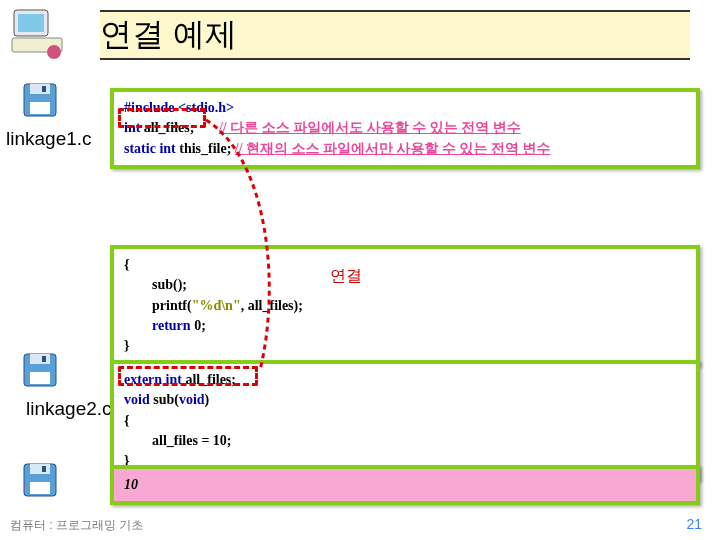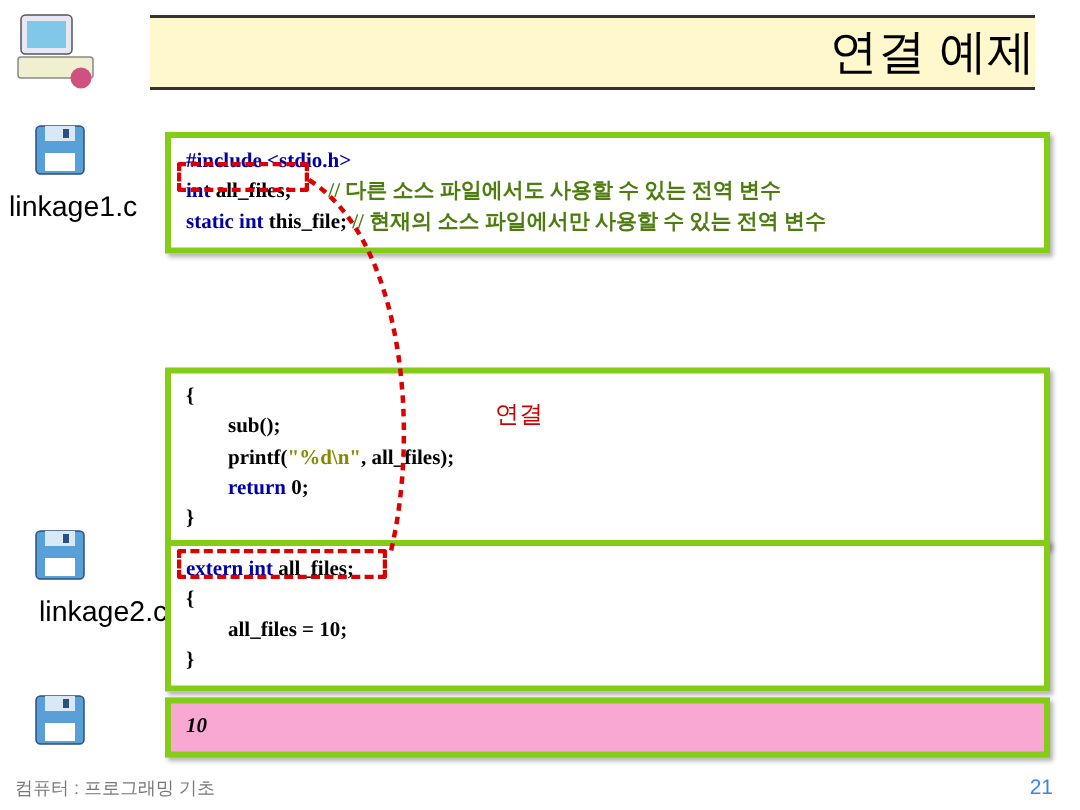--- a/index.html
+++ b/index.html
@@ -27,21 +27,21 @@
     position: absolute;
     left: 100px;
     top: 10px;
     width: 590px;
     height: 50px;
     border-top: 2px solid #333;
     border-bottom: 2px solid #333;
     background: #fff8cc;
     display: flex;
     align-items: center;
-    justify-content: flex-end;
+    justify-content: flex-start;
   }
   .title-text {
     font-size: 32px;
     font-weight: 400;
     color: #000;
   }
   .file-icon {
     width: 40px;
     height: 40px;
     position: relative;
@@ -70,21 +70,21 @@
     padding: 6px 10px;
     font-family: "Comic Sans MS", "Segoe Script", cursive;
     font-size: 14px;
     line-height: 1.45;
   }
   .box1 { top: 88px; }
   .box2 { top: 245px; }
   .box3 { top: 360px; }
   .box4 { top: 465px; background:#f9a8d4; }
   .kw { color: #0000aa; font-weight: bold; }
-  .cm { color: #4d7c0f; font-weight: bold; }
+  .cm { color: #ec4899; font-weight: bold; text-decoration: underline; }
   .str { color: #888800; font-weight: bold; }
   .plain { color: #000; font-weight: bold; }
   .link-rect {
     position: absolute;
     border: 3px dashed #d00;
     border-radius: 2px;
     pointer-events: none;
   }
   .link-label {
     position: absolute;
@@ -162,20 +162,21 @@
 <div class="codebox box2">
   <div class="plain">{</div>
   <div class="plain" style="white-space:pre">        sub();</div>
   <div style="white-space:pre"><span class="plain">        printf(</span><span class="str">"%d\n"</span><span class="plain">, all_files);</span></div>
   <div style="white-space:pre"><span class="plain">        </span><span class="kw">return</span><span class="plain"> 0;</span></div>
   <div class="plain">}</div>
 </div>
 
 <div class="codebox box3">
   <div><span class="kw">extern int</span><span class="plain"> all_files;</span></div>
+  <div><span class="kw">void</span><span class="plain"> sub(</span><span class="kw">void</span><span class="plain">)</span></div>
   <div class="plain">{</div>
   <div class="plain" style="white-space:pre">        all_files = 10;</div>
   <div class="plain">}</div>
 </div>
 
 <div class="codebox box4">
   <div class="plain" style="font-style:italic">10</div>
 </div>
 
 <div class="link-rect" style="left:118px; top:108px; width:88px; height:20px;"></div>

